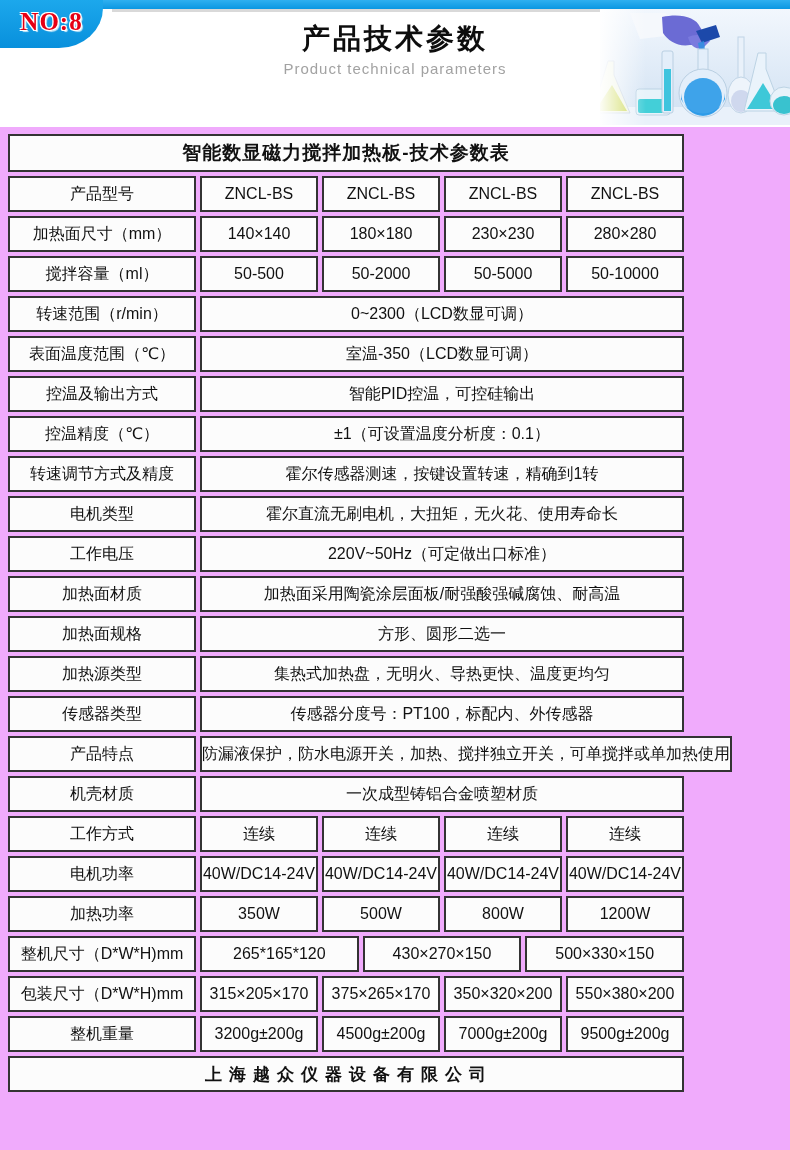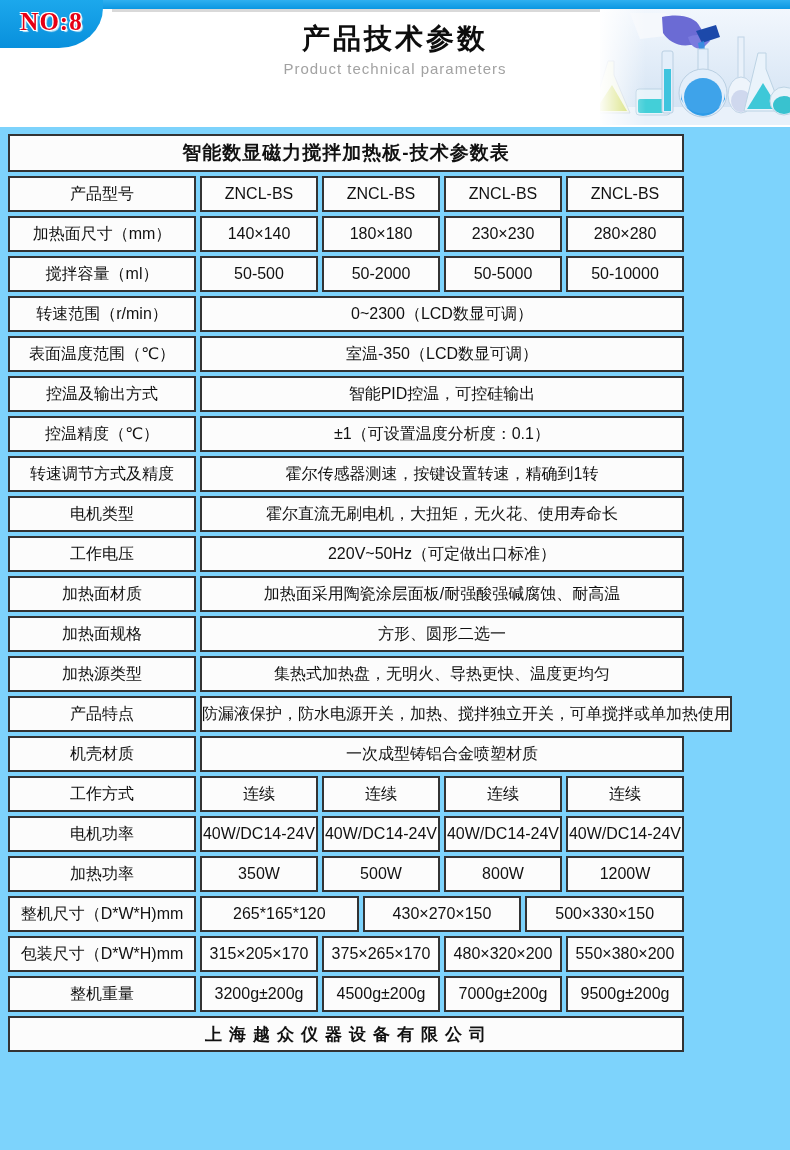--- a/index.html
+++ b/index.html
@@ -1,18 +1,18 @@
 <!DOCTYPE html>
 <html><head>
 <meta charset="utf-8">
 <style>
   html,body{margin:0;padding:0;}
   .page{
     width:790px;height:1150px;position:relative;overflow:hidden;
-    background:#7dd3fc;
+    background:#f0abfc;
     font-family:"Liberation Sans","DejaVu Sans",sans-serif;
     color:#151515;
   }
   
   .header{position:relative;height:127px;background:#ffffff;}
   .top-strip{position:absolute;left:0;top:0;width:790px;height:9px;
     background:linear-gradient(180deg,#2fb0f0 0%,#0b97e2 100%);}
   .strip-underline{position:absolute;left:112px;top:9px;width:678px;height:3px;background:#d9d9d9;}
   .badge{
     position:absolute;left:0;top:0;width:103px;height:48px;
@@ -183,20 +183,24 @@
     <div class="trow">
       <div class="cell label">加热面规格</div>
       <div class="cell spanv">方形、圆形二选一</div>
     </div>
 
     <div class="trow">
       <div class="cell label">加热源类型</div>
       <div class="cell spanv">集热式加热盘，无明火、导热更快、温度更均匀</div>
     </div>
 
+    <div class="trow">
+      <div class="cell label">传感器类型</div>
+      <div class="cell spanv">传感器分度号：PT100，标配内、外传感器</div>
+    </div>
 
     <div class="trow">
       <div class="cell label">产品特点</div>
       <div class="cell spanv">防漏液保护，防水电源开关，加热、搅拌独立开关，可单搅拌或单加热使用</div>
     </div>
 
     <div class="trow">
       <div class="cell label">机壳材质</div>
       <div class="cell spanv">一次成型铸铝合金喷塑材质</div>
     </div>
@@ -230,21 +234,21 @@
       <div class="cell label">整机尺寸（D*W*H)mm</div>
       <div class="cell val">265*165*120</div>
       <div class="cell val">430×270×150</div>
       <div class="cell val">500×330×150</div>
     </div>
 
     <div class="trow">
       <div class="cell label">包装尺寸（D*W*H)mm</div>
       <div class="cell val">315×205×170</div>
       <div class="cell val">375×265×170</div>
-      <div class="cell val">480×320×200</div>
+      <div class="cell val">350×320×200</div>
       <div class="cell val">550×380×200</div>
     </div>
 
     <div class="trow">
       <div class="cell label">整机重量</div>
       <div class="cell val">3200g±200g</div>
       <div class="cell val">4500g±200g</div>
       <div class="cell val">7000g±200g</div>
       <div class="cell val">9500g±200g</div>
     </div>

